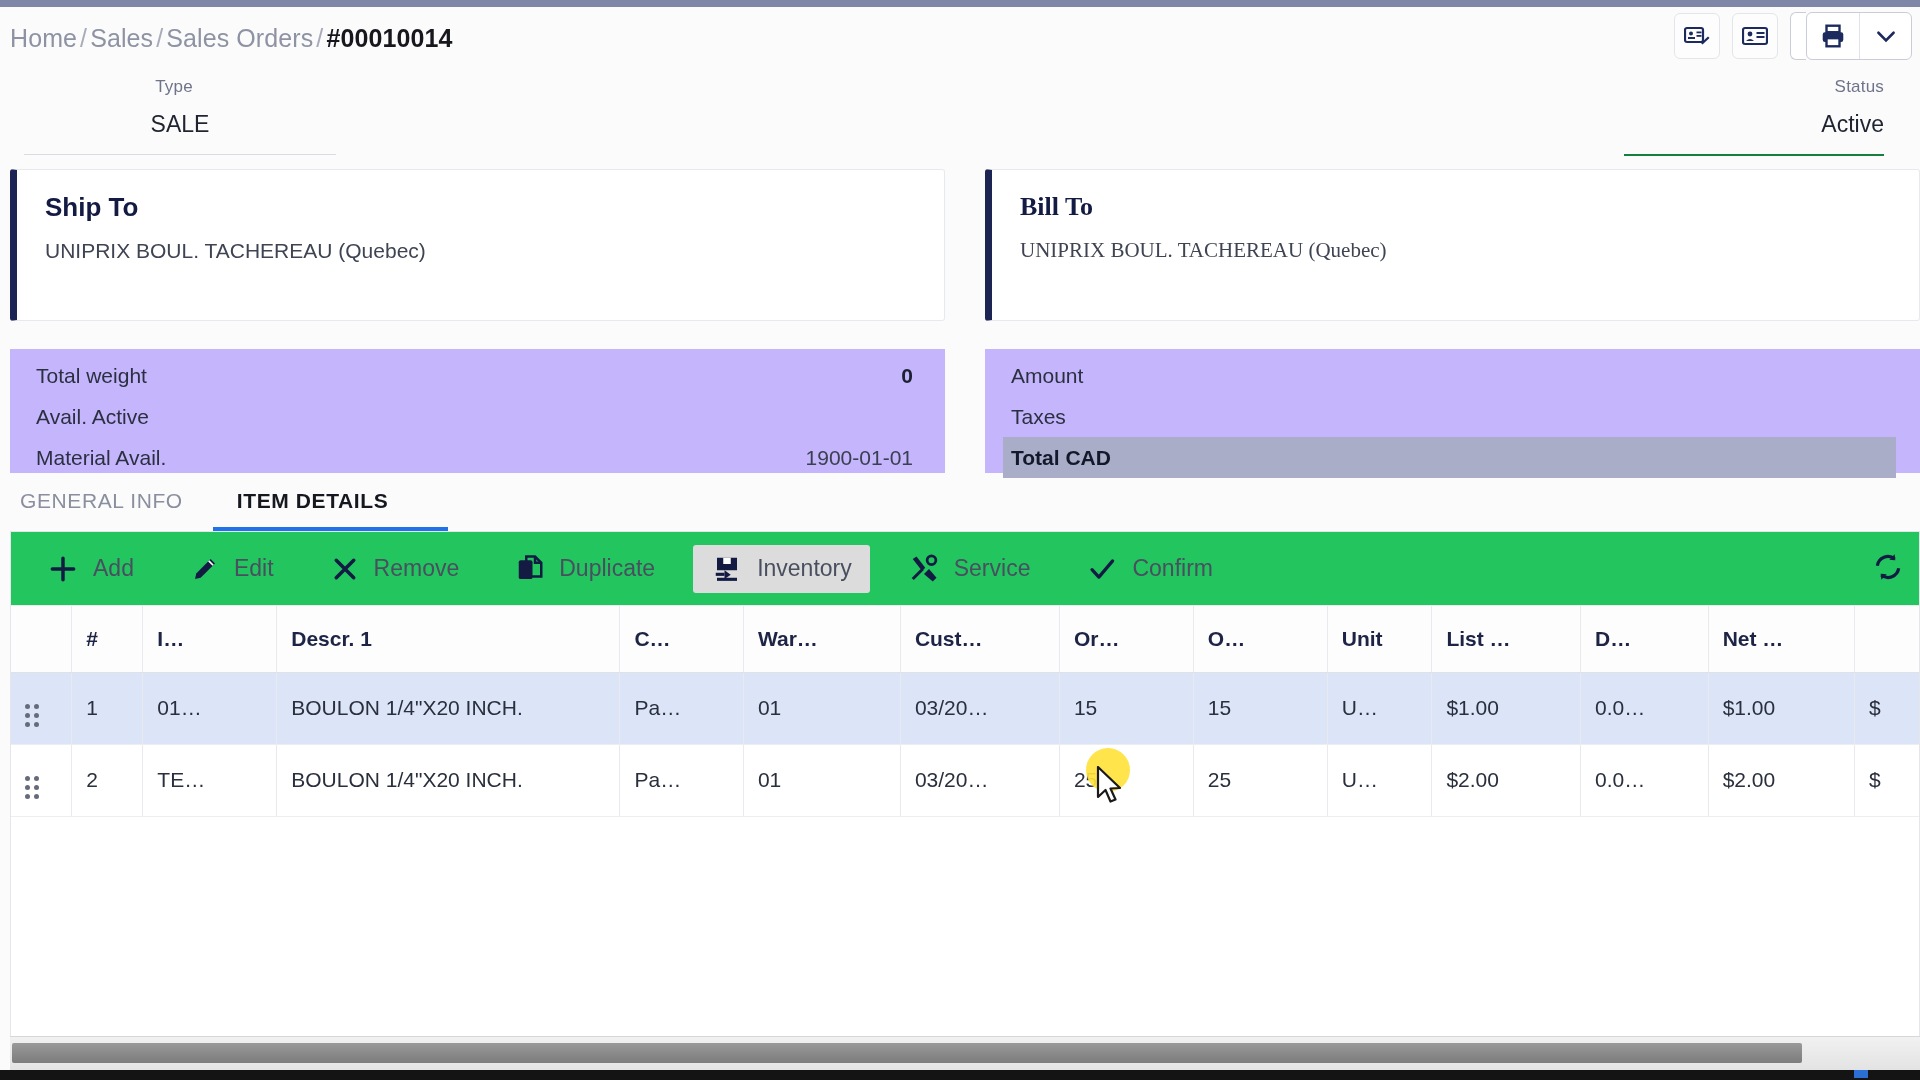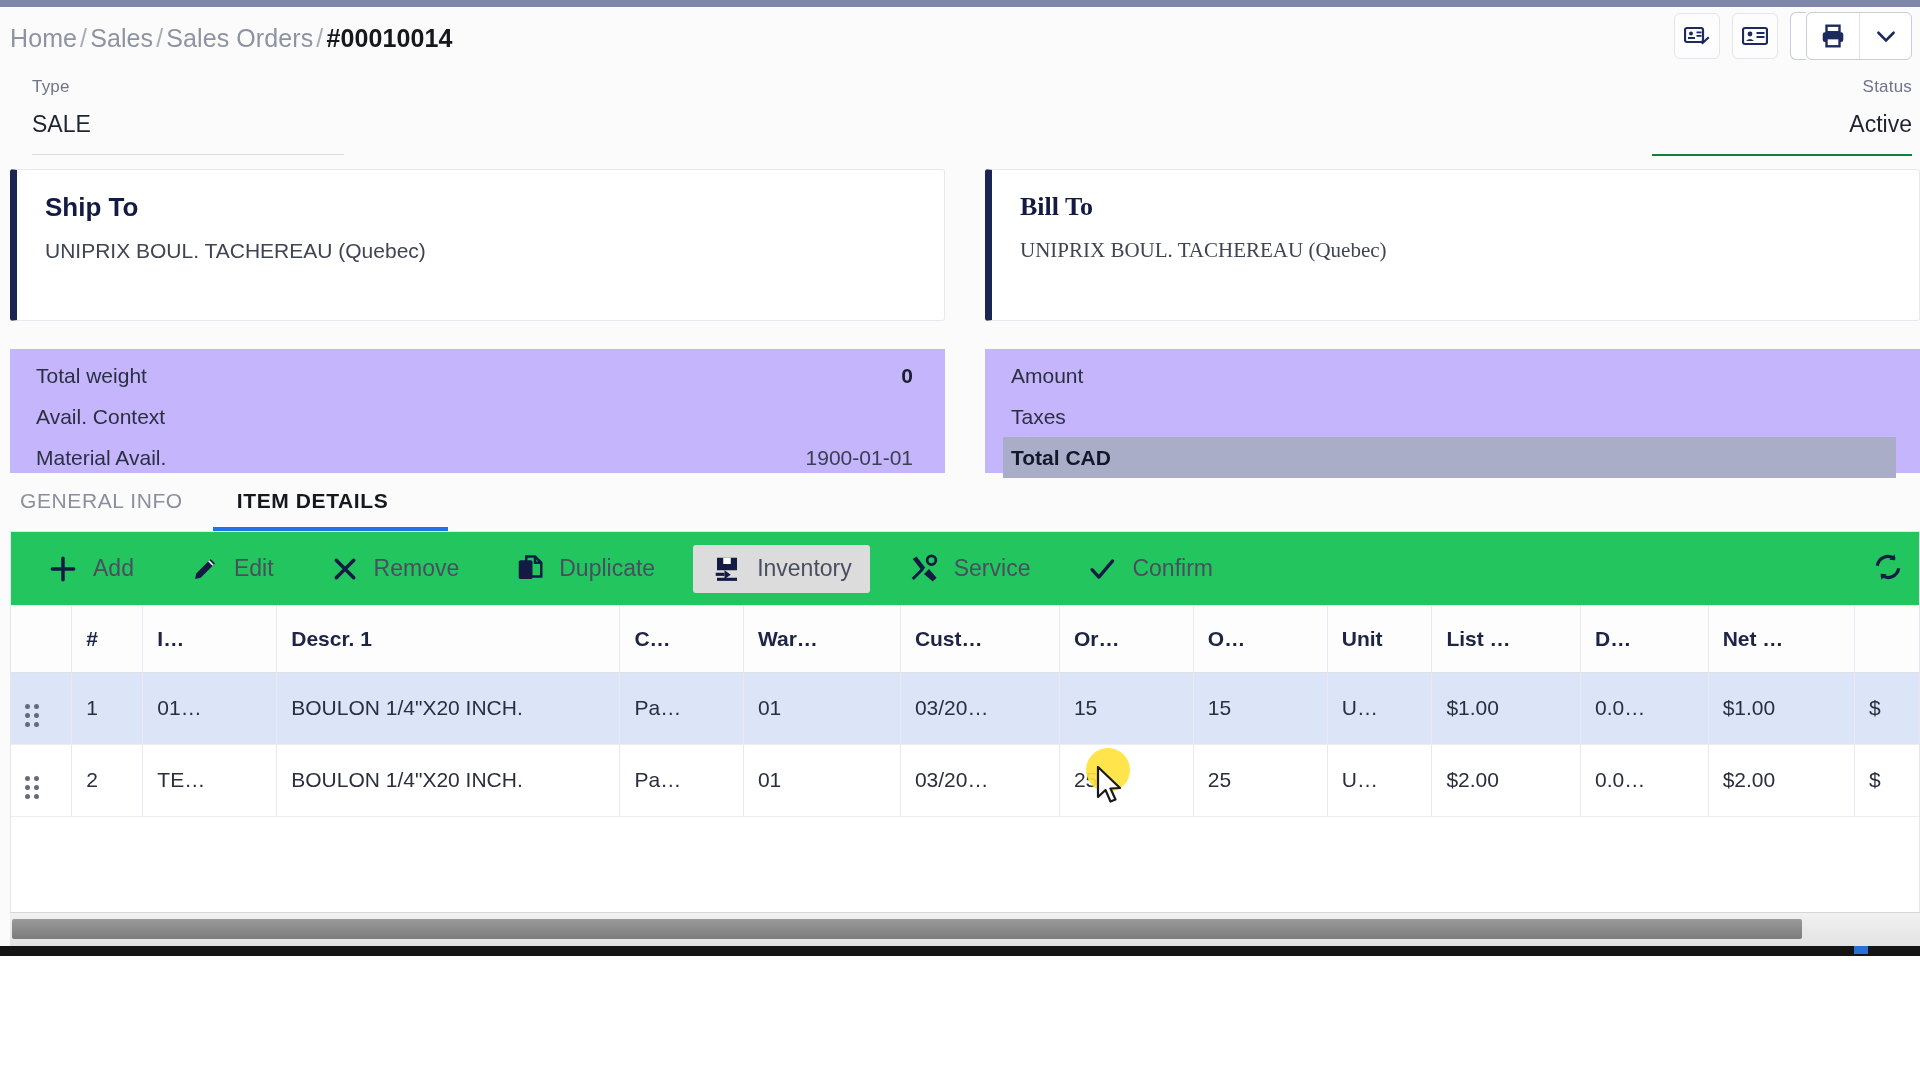--- a/index.html
+++ b/index.html
@@ -6,21 +6,21 @@
   * { box-sizing: border-box; margin: 0; padding: 0; }
   html, body {
     width: 1920px; height: 1080px;
     overflow: hidden;
     background: #ffffff;
     font-family: "Liberation Sans", sans-serif;
     -webkit-font-smoothing: antialiased;
   }
   .app {
     position: relative;
-    width: 1920px; height: 956px;
+    width: 1920px; height: 1080px;
     background: #fbfbfc;
     display: flex; flex-direction: column;
   }
 
   
   .top-strip {
     height: 7px; width: 100%;
     background: #7e87a8;
     flex: 0 0 auto;
   }
@@ -80,22 +80,22 @@
   .meta-row {
     position: relative;
     flex: 0 0 auto;
     height: 100px;
     padding: 0 24px 0 24px;
   }
   .field {
     position: absolute;
     top: 8px;
   }
-  .field.left  { left: 32px; width: 300px; }
-  .field.right { right: 8px; width: 260px; text-align: right; }
+  .field.left  { left: 24px; width: 300px; text-align: center; }
+  .field.right { right: 36px; width: 260px; text-align: right; }
   .field-label {
     font-size: 17px; color: #6f7party; color: #6f748a;
     letter-spacing: .2px;
     margin-bottom: 14px;
     display: block;
   }
   .field-value {
     font-size: 23px; color: #1f2430;
     display: block;
     padding-bottom: 16px;
@@ -387,21 +387,21 @@
     </div>
   </div>
 
   <div class="totals">
     <div class="panel">
       <div class="trow">
         <span>Total weight</span>
         <span class="tval">0</span>
       </div>
       <div class="trow">
-        <span>Avail. Context</span>
+        <span>Avail. Active</span>
         <span class="tval plain"></span>
       </div>
       <div class="trow">
         <span>Material Avail.</span>
         <span class="tval plain">1900-01-01</span>
       </div>
     </div>
 
     <div class="panel">
       <div class="trow">

